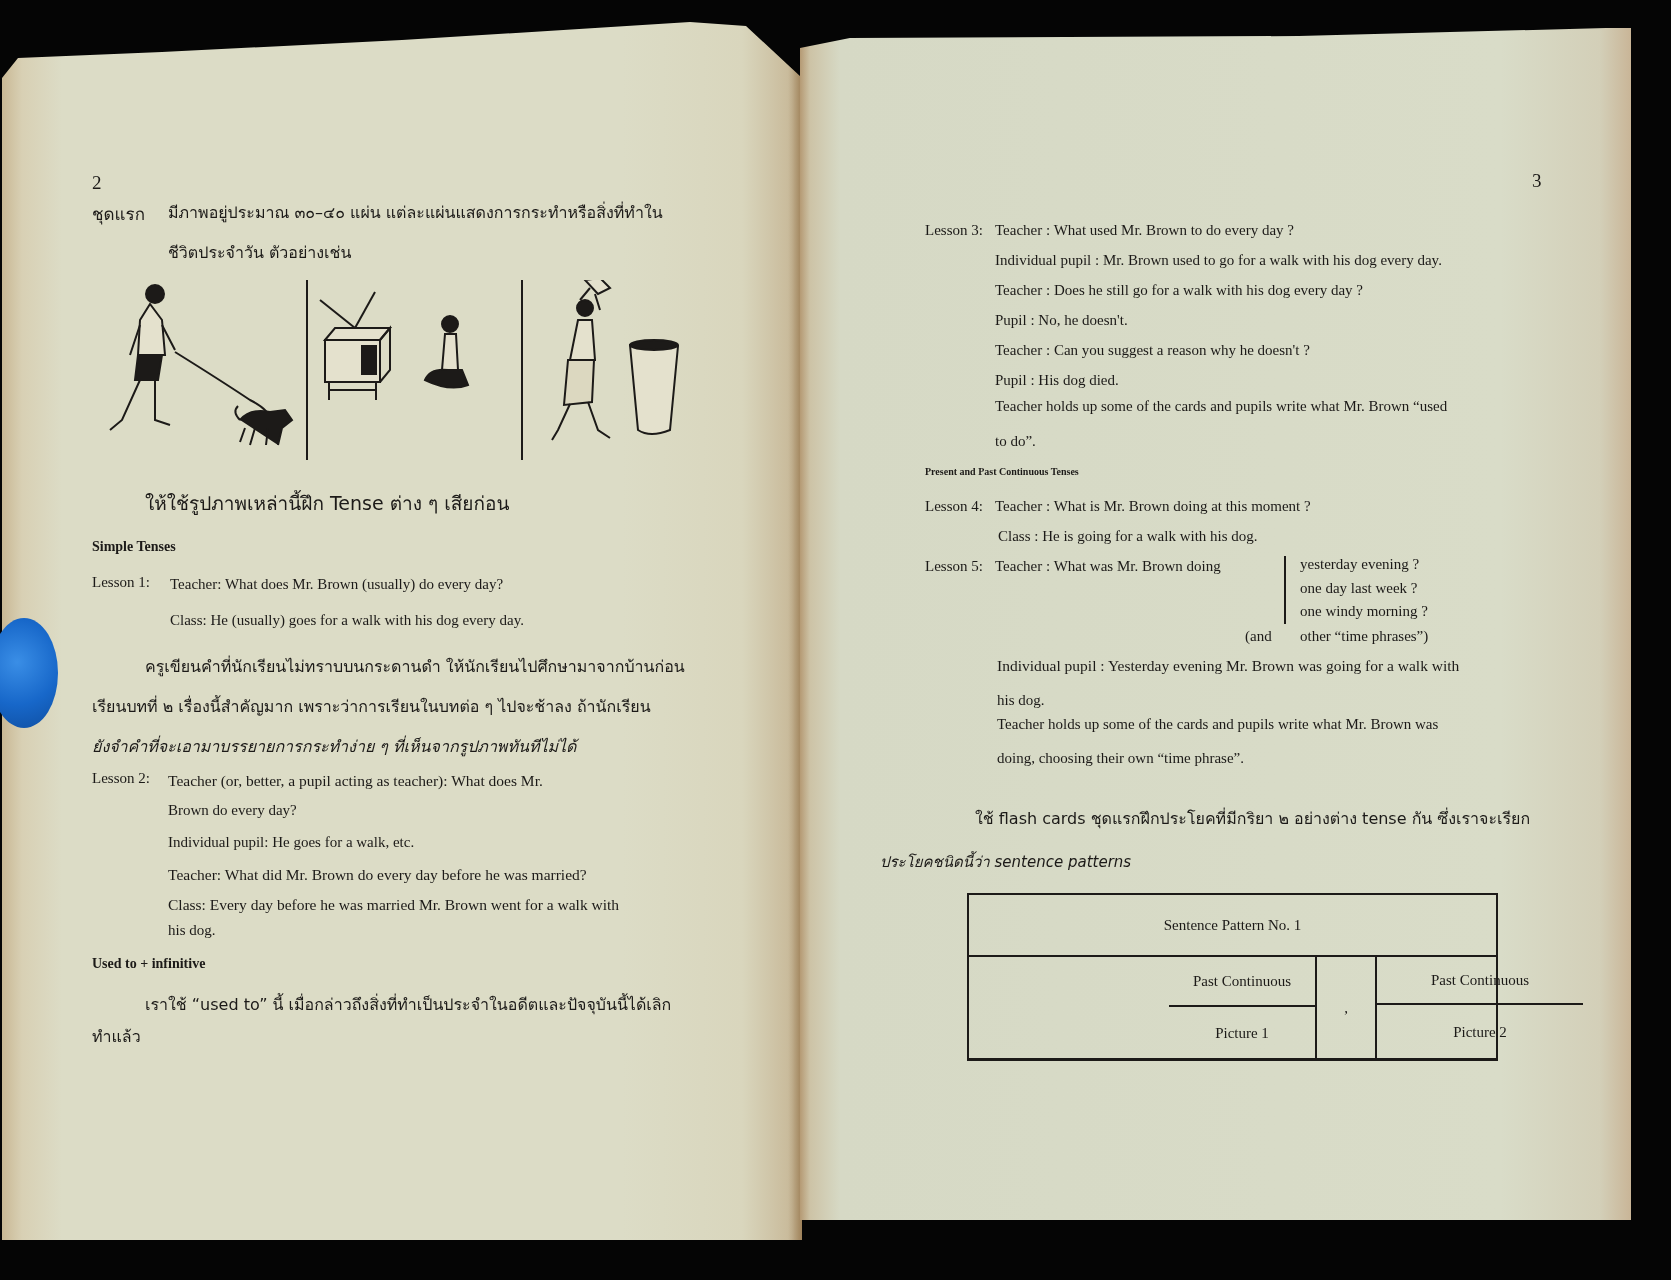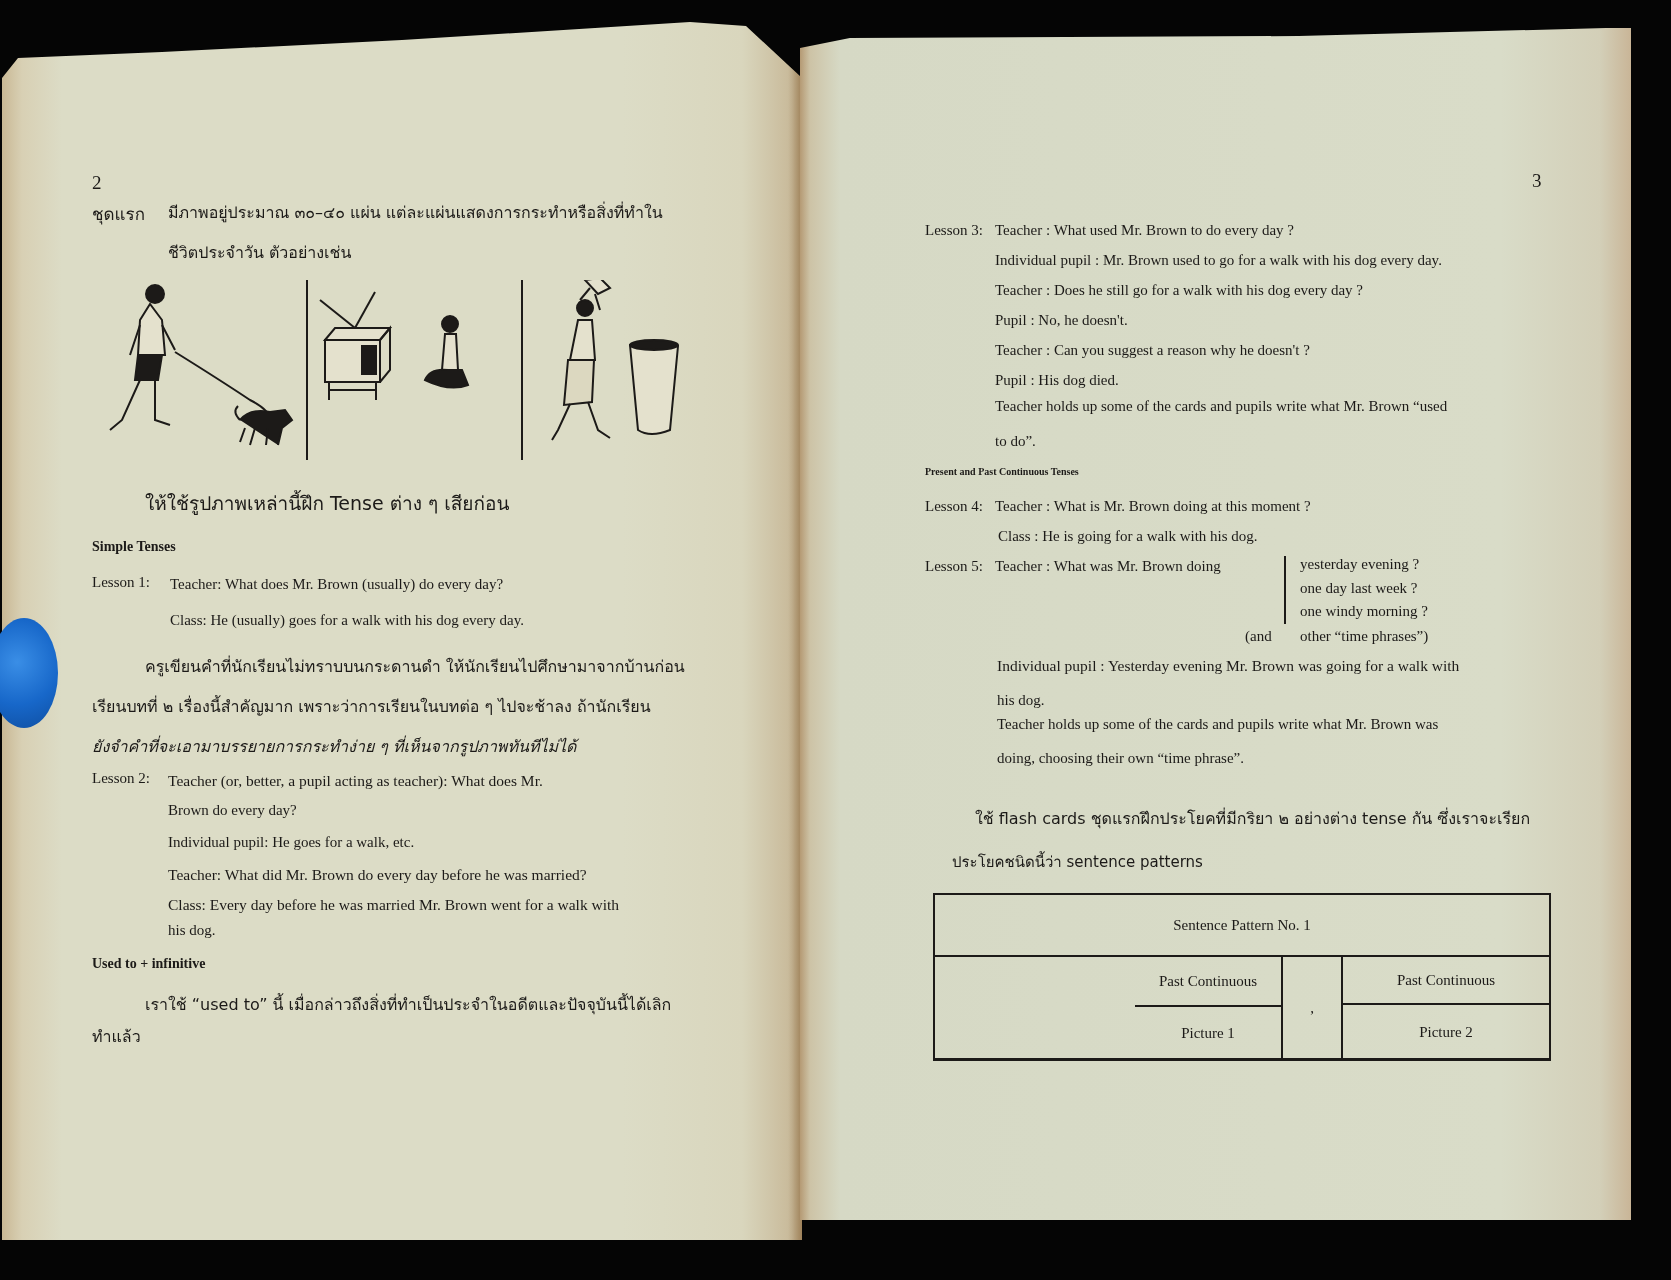--- a/index.html
+++ b/index.html
@@ -17,21 +17,21 @@
      background:linear-gradient(90deg,rgba(0,0,0,0),rgba(110,70,30,.35));}
   .ln{position:absolute;white-space:nowrap;font-size:15px;}
   .thai{font-family:"DejaVu Sans","Liberation Sans",sans-serif;font-size:17px;text-align:right;}
   .bold{font-weight:bold;}
   .pnum{font-size:19px;}
   
   .illu{position:absolute;}
   
   .vbar{position:absolute;width:2px;background:#1c1a18;}
   
-  #pattern-table{position:absolute;left:933px;top:893px;width:618px;height:168px;
+  #pattern-table{position:absolute;left:967px;top:893px;width:531px;height:168px;
      border:2px solid #1c1a18;border-bottom-width:3px;box-sizing:border-box;}
   #pattern-table .cell{position:absolute;box-sizing:border-box;font-size:15px;}
   
   #yarn{position:absolute;left:-10px;top:618px;width:68px;height:110px;border-radius:50%;
      background:radial-gradient(circle at 40% 40%,#3a8ee6,#1767c9 55%,#0f4ea0 100%);}
 </style>
 </head>
 <body>
 
 <div id="left-page" class="page"></div>
@@ -132,21 +132,21 @@
 <div class="ln" style="left:1300px;top:603px;">one windy  morning ?</div>
 <div class="ln" style="left:1245px;top:628px;">(and</div>
 <div class="ln" style="left:1300px;top:628px;">other “time phrases”)</div>
 
 <div class="ln" style="left:997px;top:657px;font-size:15.5px;">Individual pupil :  Yesterday evening Mr.  Brown  was  going for  a  walk  with</div>
 <div class="ln" style="left:997px;top:692px;">his dog.</div>
 <div class="ln" style="left:997px;top:716px;">Teacher holds up some of the cards and pupils  write what Mr. Brown was</div>
 <div class="ln" style="left:997px;top:750px;">doing, choosing their own “time phrase”.</div>
 
 <div class="ln thai" style="left:975px;top:806px;font-size:16px;">ใช้ flash cards   ชุดแรกฝึกประโยคที่มีกริยา ๒ อย่างต่าง  tense กัน  ซึ่งเราจะเรียก</div>
-<div class="ln thai" style="left:952px;top:850px;font-size:15px;">ประโยคชนิดนี้ว่า  sentence patterns</div>
+<div class="ln thai" style="left:880px;top:850px;font-size:15px;font-style:italic;">ประโยคชนิดนี้ว่า  sentence patterns</div>
 
 <div id="pattern-table">
   <div class="cell" style="left:0;top:0;width:100%;height:62px;border-bottom:2px solid #1c1a18;display:flex;align-items:center;justify-content:center;">Sentence Pattern No. 1</div>
 
 
   <div class="cell" style="left:200px;top:62px;width:148px;height:50px;border-right:2px solid #1c1a18;border-bottom:2px solid #1c1a18;display:flex;align-items:center;justify-content:center;">Past Continuous</div>
   <div class="cell" style="left:200px;top:112px;width:148px;height:52px;border-right:2px solid #1c1a18;display:flex;align-items:center;justify-content:center;">Picture 1</div>
 
   <div class="cell" style="left:348px;top:62px;width:60px;height:102px;border-right:2px solid #1c1a18;display:flex;align-items:center;justify-content:center;">,</div>
 

